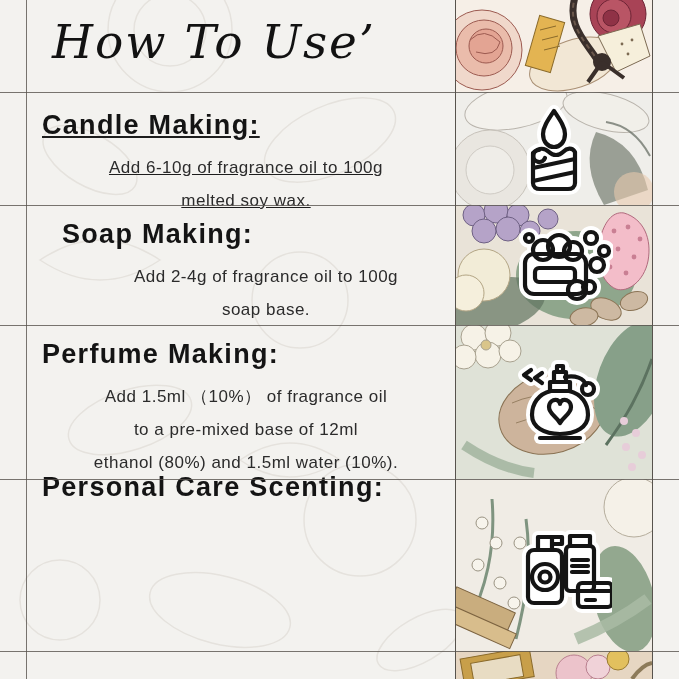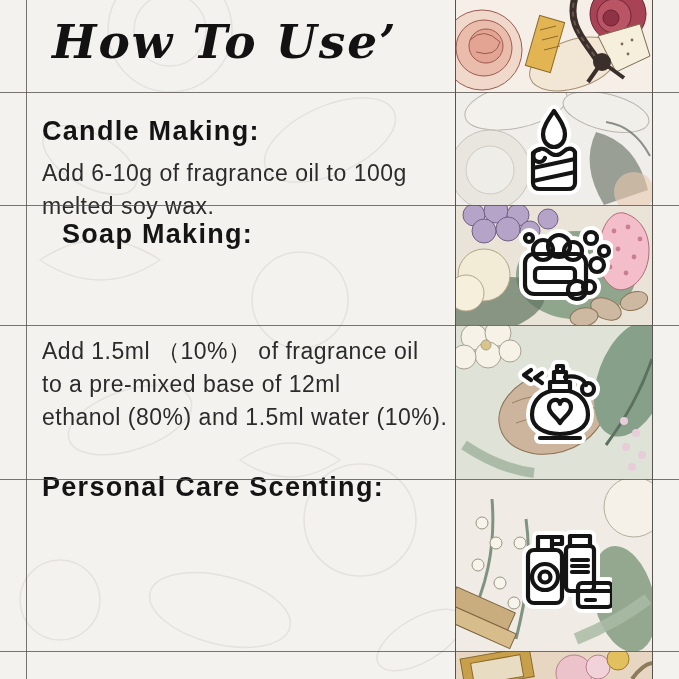--- a/index.html
+++ b/index.html
@@ -11,32 +11,32 @@
   }
   .stage{position:absolute;inset:0;}
   
   .backdrop{position:absolute;inset:0;opacity:.65;}
   
   .rule-h{position:absolute;left:0;width:679px;height:1px;background:#57534d;opacity:.8;z-index:30;}
   .rule-v{position:absolute;top:0;height:679px;width:1px;background:#57534d;opacity:.8;z-index:30;}
   
   .title{
     position:absolute;left:52px;top:14px;z-index:20;
-    font-family:"DejaVu Serif",serif;font-style:italic;font-weight:700;
+    font-family:"DejaVu Serif",serif;font-style:italic;font-weight:400;
     font-size:47px;letter-spacing:2px;color:#121212;
   }
   
   .section{position:absolute;left:42px;width:408px;z-index:20;}
-  .sec-1{top:102px;}  .sec-2{top:205px;margin-left:20px;}  .sec-3{top:325px;}  .sec-4{top:458px;}
+  .sec-1{top:96px;text-decoration:underline;}  .sec-2{top:205px;margin-left:20px;}  .sec-3{top:325px;}  .sec-4{top:458px;}
   .heading{
     margin:14px 0 0 0;font-size:27px;font-weight:700;letter-spacing:1.3px;color:#141414;
   }
   .bodytext{
-    margin:10px 0 0 0;font-size:23px;font-weight:400;letter-spacing:.5px;
-    line-height:33px;color:#2b2b2b;
+    margin:10px 0 0 0;font-size:17px;font-weight:400;letter-spacing:.5px;
+    line-height:33px;color:#2b2b2b;text-align:center;
   }
   
   .strip{
     position:absolute;left:455px;top:0;width:198px;height:679px;z-index:10;
     border-left:1px solid #57534d;border-right:1px solid #57534d;box-sizing:border-box;
   }
   .band{position:relative;width:100%;overflow:hidden;}
   .band svg.art{position:absolute;inset:0;}
   .band-1{height:92px;}
   .band-2{height:113px;}
@@ -73,23 +73,25 @@
 
   <div class="title">How To Use’</div>
 
   <div class="section sec-1">
     <div class="heading">Candle Making:</div>
     <div class="bodytext">Add 6-10g of fragrance oil to 100g<br>melted soy wax.</div>
   </div>
 
   <div class="section sec-2">
     <div class="heading">Soap Making:</div>
+    <div class="bodytext">Add 2-4g of fragrance oil to 100g<br>soap base.</div>
   </div>
 
   <div class="section sec-3">
+    <div class="heading">Perfume Making:</div>
     <div class="bodytext">Add 1.5ml （10%） of fragrance oil<br>to a pre-mixed base of 12ml<br>ethanol (80%) and 1.5ml water (10%).</div>
   </div>
 
   <div class="section sec-4">
     <div class="heading">Personal Care Scenting:</div>
   </div>
 
   <div class="strip">
 
     <div class="band band-1">

